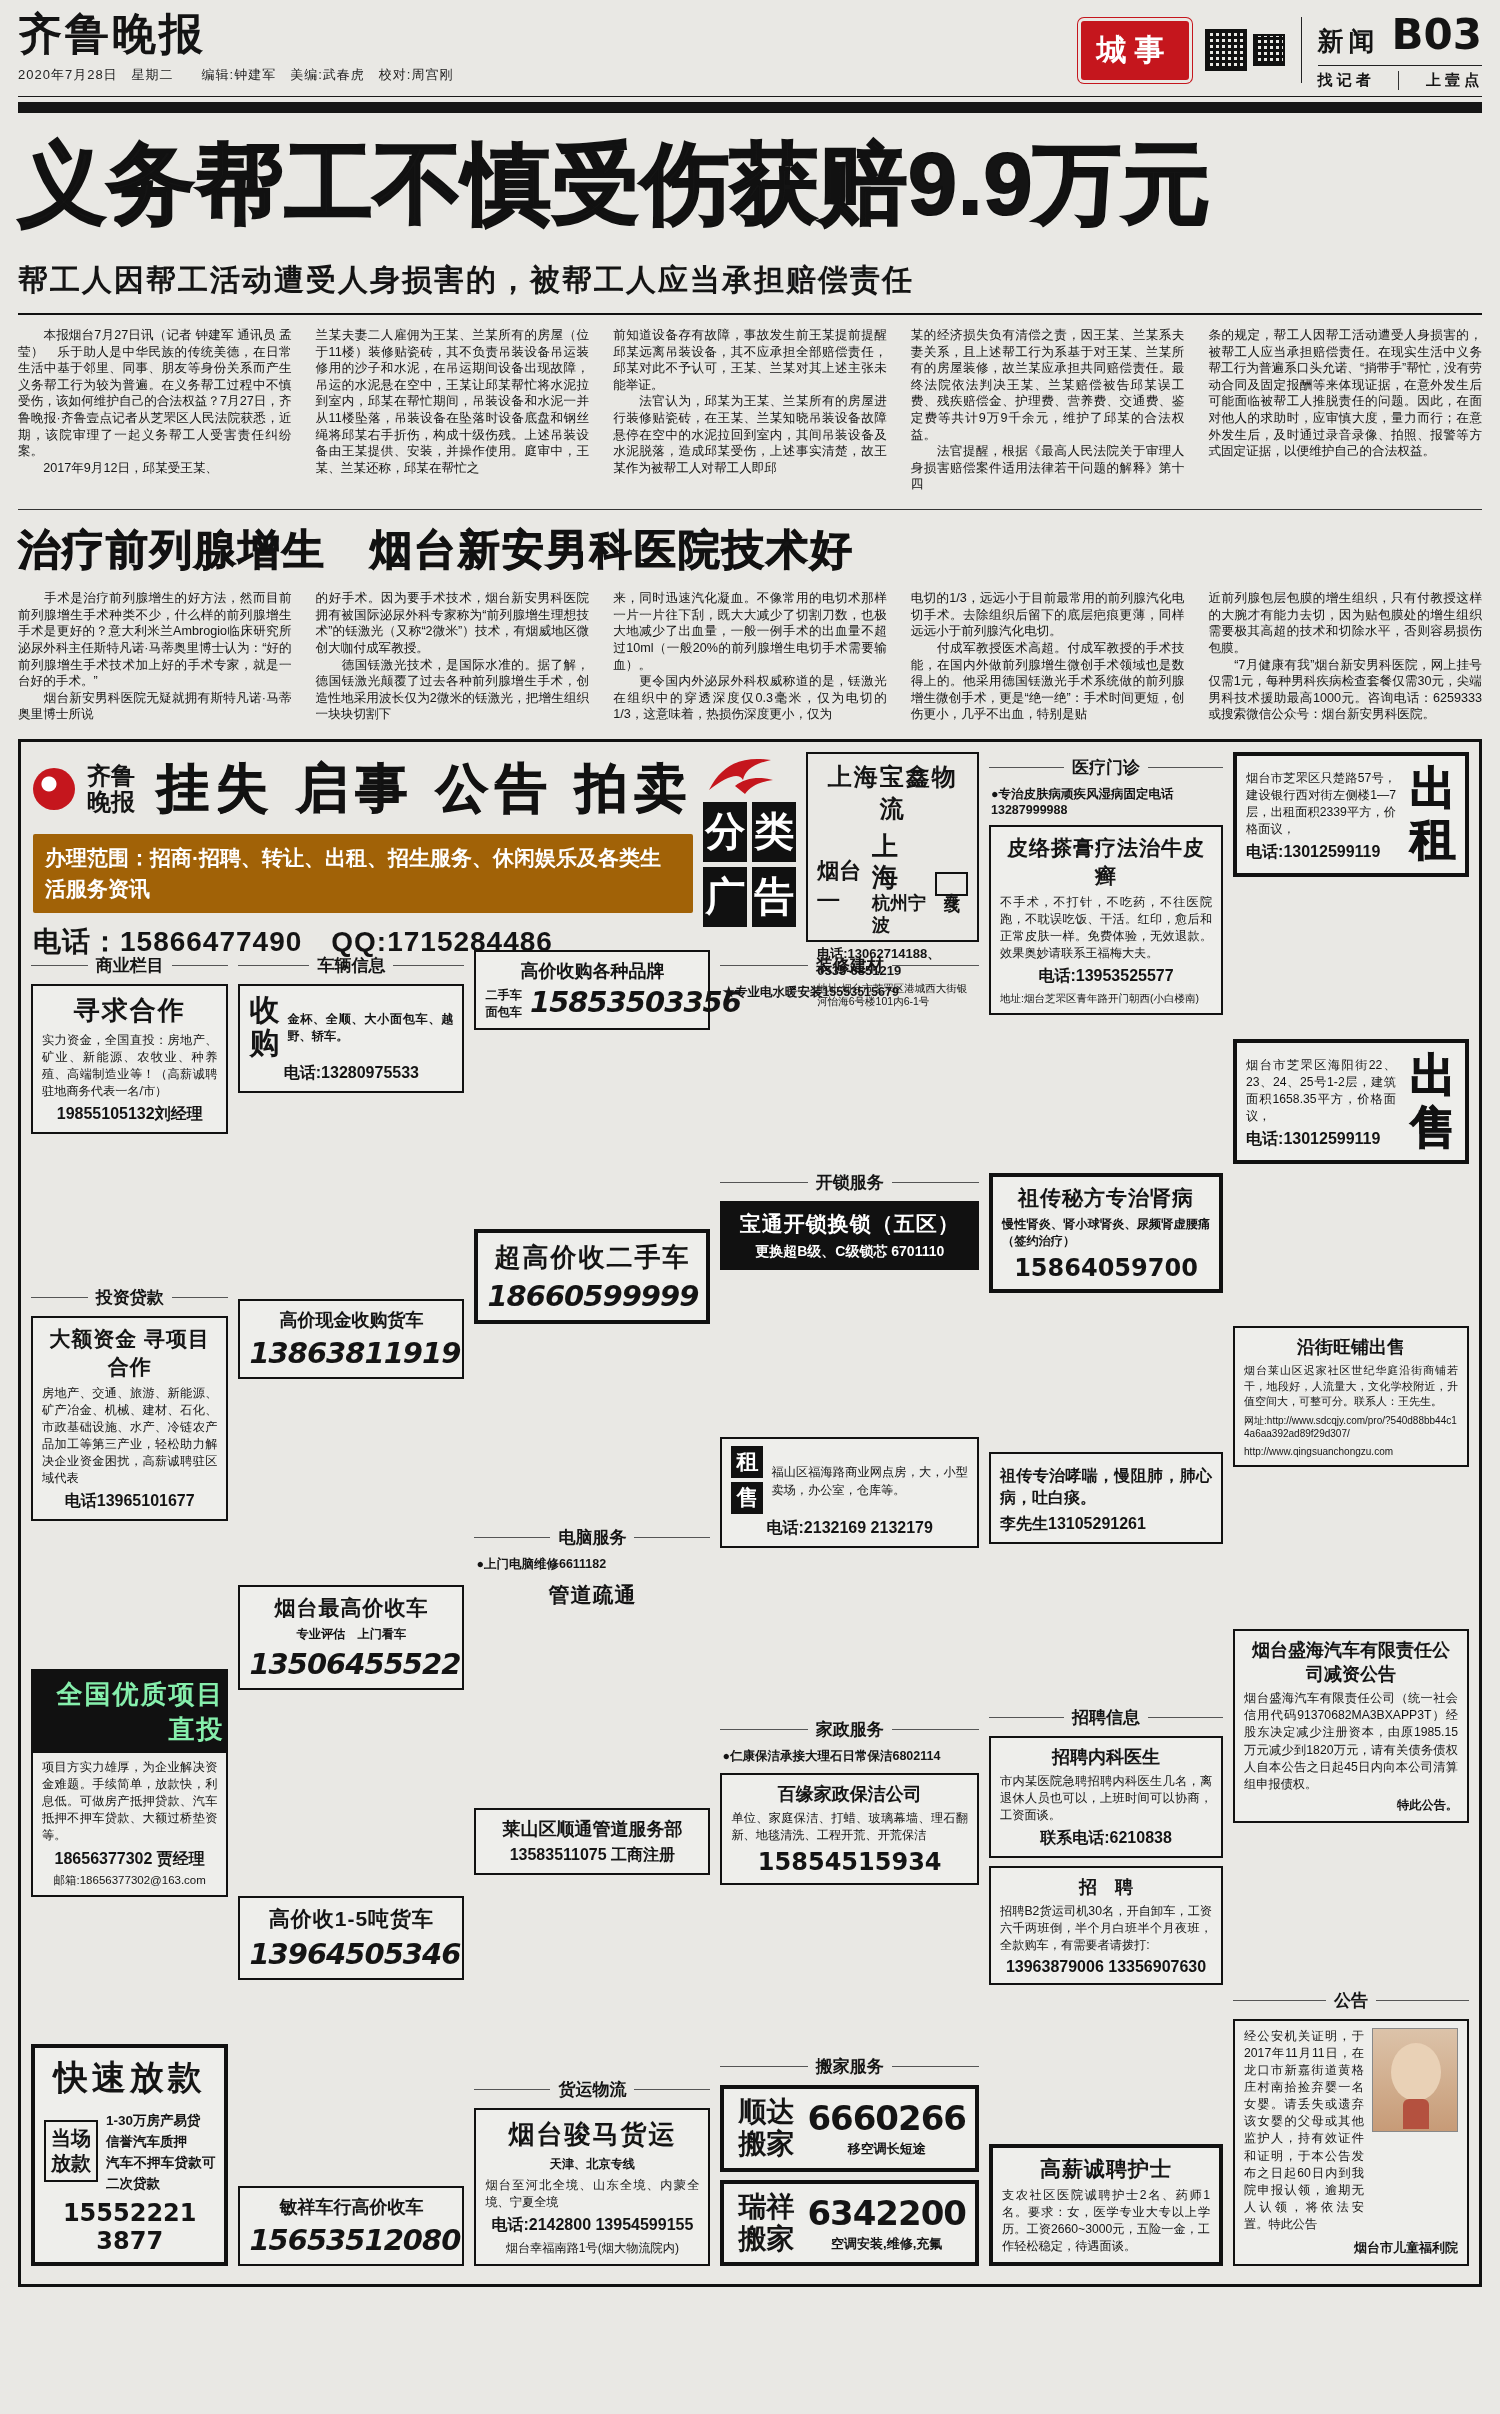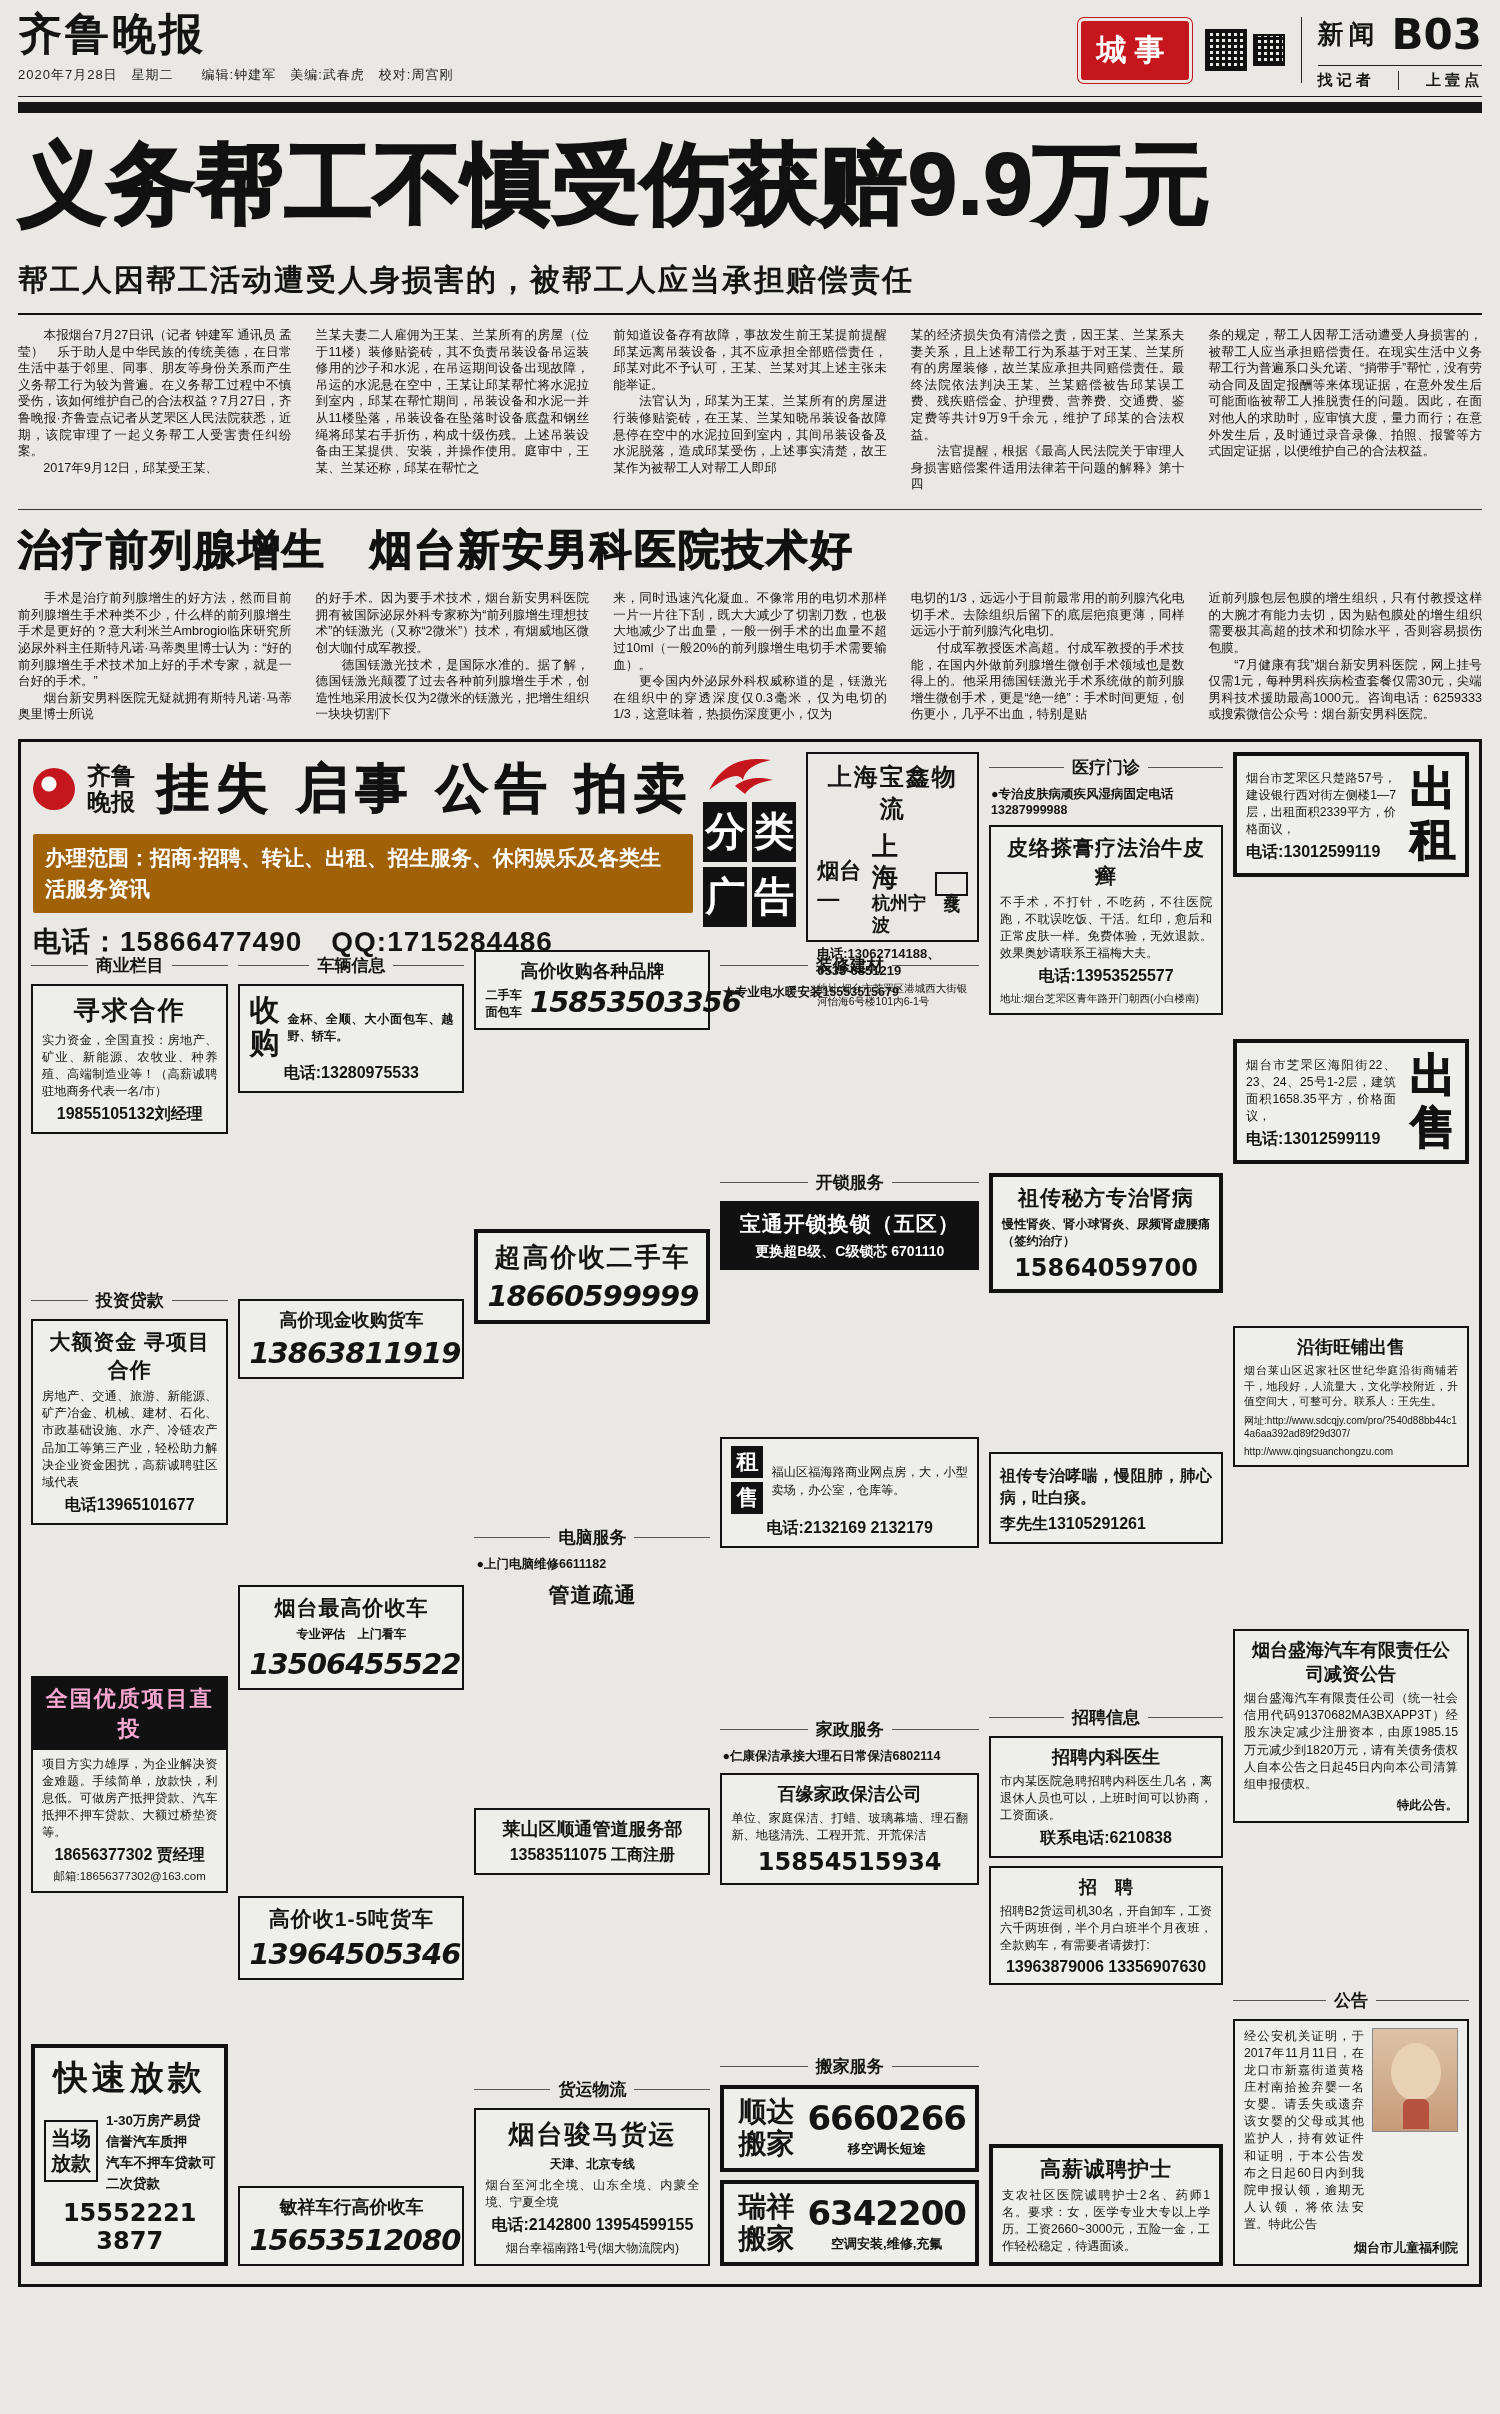--- a/index.html
+++ b/index.html
@@ -10,21 +10,21 @@
   
   .hdr{display:flex;justify-content:space-between;align-items:flex-start;height:80px}
   .masthead{font-family:"Liberation Serif",serif;font-weight:900;font-size:44px;line-height:1.05;letter-spacing:3px}
   .dateline{font-size:13px;margin-top:8px;color:#222;letter-spacing:1px}
   .hdr-right{display:flex;align-items:center;gap:16px;height:76px}
   .badge{background:#c5161d;color:#fff;font-size:30px;font-weight:900;padding:9px 16px;letter-spacing:8px;border-radius:3px;box-shadow:0 0 0 3px #e9e8e4,0 0 0 4px #c5161d}
   .qrwrap{display:flex;gap:6px;align-items:center}
   .qr{width:42px;height:42px;background:repeating-linear-gradient(0deg,#111 0 3px,transparent 3px 6px),repeating-linear-gradient(90deg,#111 0 3px,#e9e8e4 3px 6px);border:2px solid #111}
   .qr.small{width:32px;height:32px}
   .vdiv{width:1px;background:#222;height:66px}
-  .secpage .np{display:flex;align-items:center;gap:12px}
+  .secpage .np{display:flex;align-items:flex-end;gap:12px}
   .np .sec{font-size:26px;font-weight:700;letter-spacing:5px}
   .np .pg{font-size:42px;font-weight:900;font-family:"DejaVu Sans",sans-serif}
   .links{border-top:1px solid #222;margin-top:6px;padding-top:5px;font-size:15px;display:flex;gap:27px;font-weight:700}
   .links .sep{width:1px;background:#333}
   .rule{border-top:1px solid #1a1a1a;margin-top:4px}
   .thickbar{height:11px;background:#161616;margin-top:5px}
 
   
   .headline{font-size:88px;font-weight:900;letter-spacing:1px;margin-top:12px;white-space:nowrap;-webkit-text-stroke:2px #111}
   .subhead{font-size:30px;font-weight:700;margin-top:16px;padding-bottom:12px;border-bottom:2px solid #111;letter-spacing:2px}
@@ -97,21 +97,21 @@
   .fk-title{font-size:34px;font-weight:900;text-align:center;letter-spacing:4px}
   .fk-row{display:flex;gap:8px;margin-top:6px;align-items:center}
   .fk-tag{border:2px solid #111;font-weight:900;font-size:20px;width:54px;text-align:center;line-height:1.25;padding:4px 2px;flex:none}
   .fk-lines{font-size:13.5px;font-weight:700;line-height:1.55}
   .email{font-size:11.5px;margin-top:3px;text-align:center}
   .urls{font-size:10px;line-height:1.35;margin-top:4px;word-break:break-all}
   .sign{font-size:13px;font-weight:700;text-align:right;margin-top:6px}
   .photo{width:86px;height:104px;flex:none;border:1px solid #888;background:linear-gradient(#dcc3a9,#c79b77);position:relative}
   .photo::before{content:"";position:absolute;left:18px;top:14px;width:50px;height:58px;border-radius:50%;background:#e9d1b6}
   .photo::after{content:"";position:absolute;left:30px;top:70px;width:26px;height:30px;background:#b4513f;border-radius:6px 6px 0 0}
-  .zhitou-head{background:#111;color:#f9a8d4;font-size:22px;font-weight:900;text-align:center;padding:6px 2px;letter-spacing:2px;margin:-7px -9px 6px}
+  .zhitou-head{background:#111;color:#86efac;font-size:26px;font-weight:900;text-align:right;padding:6px 2px;letter-spacing:2px;margin:-7px -9px 6px}
 </style>
 </head>
 <body>
 
 <div class="page">
 
   <div class="hdr">
     <div>
       <div class="masthead">齐鲁晚报</div>
       <div class="dateline">2020年7月28日　星期二　　编辑:钟建军　美编:武春虎　校对:周宫刚</div>

